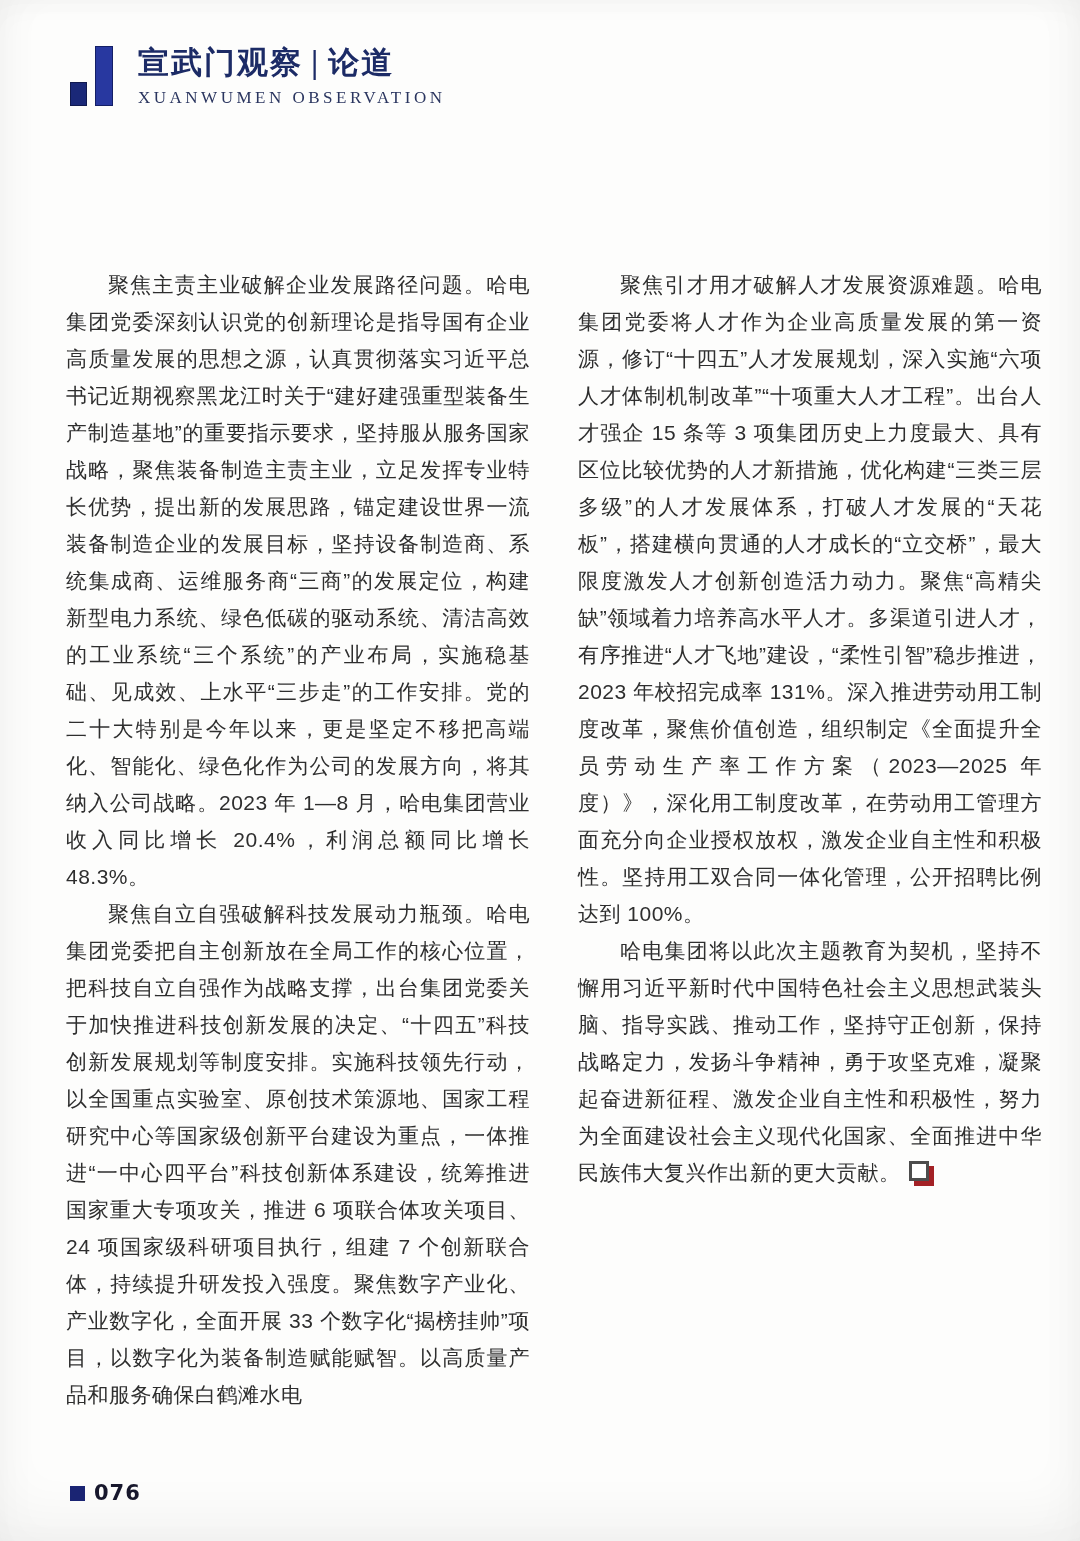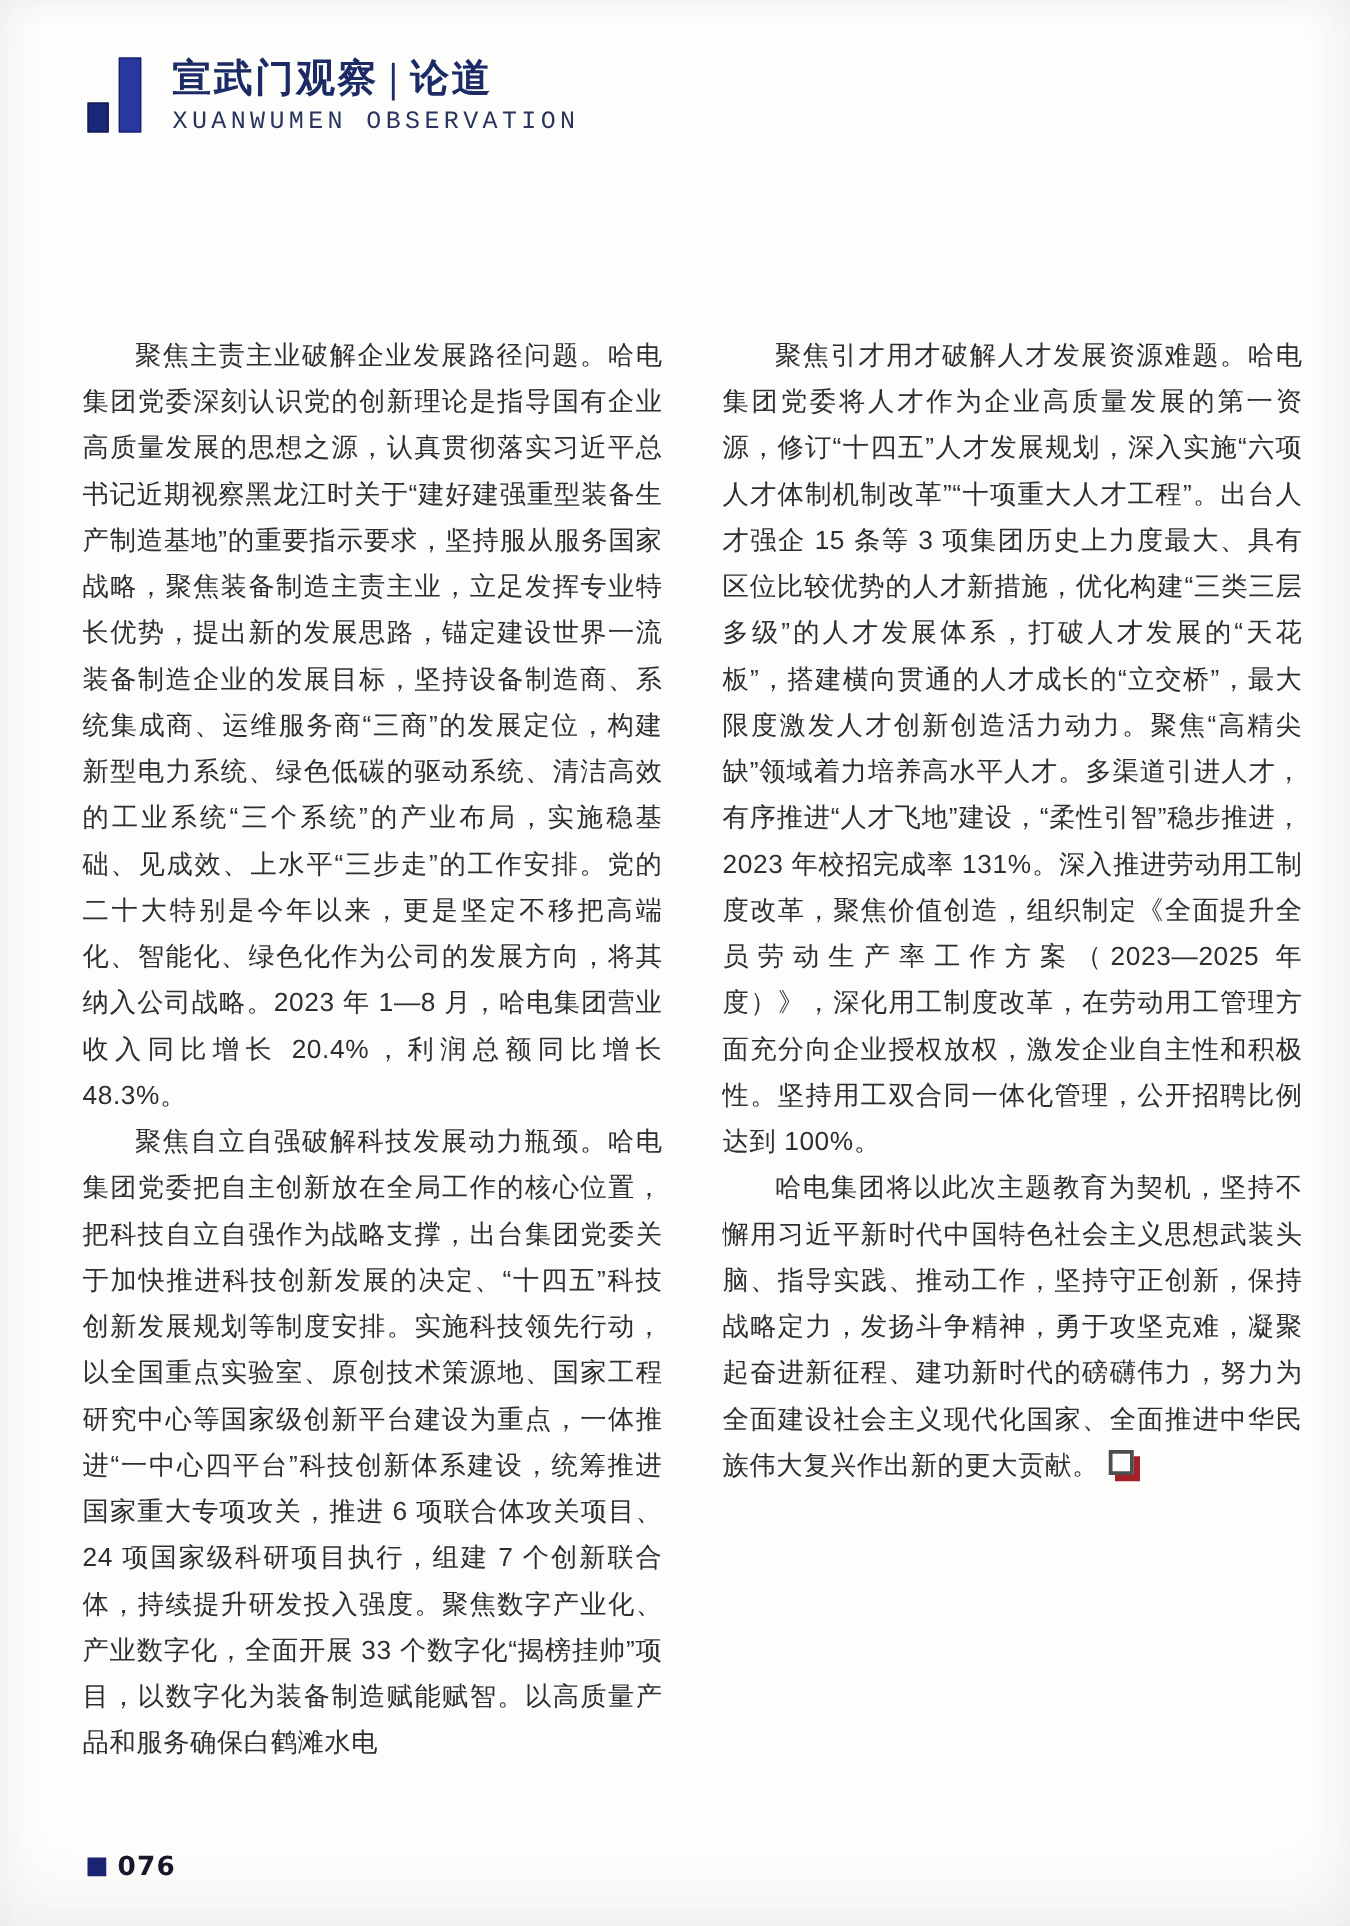--- a/index.html
+++ b/index.html
@@ -35,22 +35,22 @@
     font-size:31px;font-weight:bold;color:#1c2b66;
     letter-spacing:2px;line-height:34px;
     display:flex;align-items:center;
   }
   .title-divider{
     font-weight:400;color:#1c2b66;margin:0 8px;
     transform:scaleY(1.15);font-size:28px;
   }
   .title-en{
     margin-top:8px;
-    font-family:Liberation Mono, monospace;
-    font-size:20px;color:#2a355f;letter-spacing:3.5px;
+    font-family:Liberation Serif, serif;
+    font-size:17px;color:#2a355f;letter-spacing:3.5px;
     line-height:20px;
   }
 
   
   .article{
     position:absolute;top:266px;left:66px;
     display:flex;gap:48px;
   }
   .col{
     width:464px;
@@ -101,21 +101,21 @@
     </div>
   </div>
 
   <div class="article">
     <div class="col">
       <p class="para indent">聚焦主责主业破解企业发展路径问题。哈电集团党委深刻认识党的创新理论是指导国有企业高质量发展的思想之源，认真贯彻落实习近平总书记近期视察黑龙江时关于“建好建强重型装备生产制造基地”的重要指示要求，坚持服从服务国家战略，聚焦装备制造主责主业，立足发挥专业特长优势，提出新的发展思路，锚定建设世界一流装备制造企业的发展目标，坚持设备制造商、系统集成商、运维服务商“三商”的发展定位，构建新型电力系统、绿色低碳的驱动系统、清洁高效的工业系统“三个系统”的产业布局，实施稳基础、见成效、上水平“三步走”的工作安排。党的二十大特别是今年以来，更是坚定不移把高端化、智能化、绿色化作为公司的发展方向，将其纳入公司战略。2023 年 1—8 月，哈电集团营业收入同比增长 20.4%，利润总额同比增长 48.3%。</p>
       <p class="para indent">聚焦自立自强破解科技发展动力瓶颈。哈电集团党委把自主创新放在全局工作的核心位置，把科技自立自强作为战略支撑，出台集团党委关于加快推进科技创新发展的决定、“十四五”科技创新发展规划等制度安排。实施科技领先行动，以全国重点实验室、原创技术策源地、国家工程研究中心等国家级创新平台建设为重点，一体推进“一中心四平台”科技创新体系建设，统筹推进国家重大专项攻关，推进 6 项联合体攻关项目、24 项国家级科研项目执行，组建 7 个创新联合体，持续提升研发投入强度。聚焦数字产业化、产业数字化，全面开展 33 个数字化“揭榜挂帅”项目，以数字化为装备制造赋能赋智。以高质量产品和服务确保白鹤滩水电</p>
     </div>
     <div class="col">
       <p class="para indent">聚焦引才用才破解人才发展资源难题。哈电集团党委将人才作为企业高质量发展的第一资源，修订“十四五”人才发展规划，深入实施“六项人才体制机制改革”“十项重大人才工程”。出台人才强企 15 条等 3 项集团历史上力度最大、具有区位比较优势的人才新措施，优化构建“三类三层多级”的人才发展体系，打破人才发展的“天花板”，搭建横向贯通的人才成长的“立交桥”，最大限度激发人才创新创造活力动力。聚焦“高精尖缺”领域着力培养高水平人才。多渠道引进人才，有序推进“人才飞地”建设，“柔性引智”稳步推进，2023 年校招完成率 131%。深入推进劳动用工制度改革，聚焦价值创造，组织制定《全面提升全员劳动生产率工作方案（2023—2025 年度）》，深化用工制度改革，在劳动用工管理方面充分向企业授权放权，激发企业自主性和积极性。坚持用工双合同一体化管理，公开招聘比例达到 100%。</p>
-      <p class="para indent"><span>哈电集团将以此次主题教育为契机，坚持不懈用习近平新时代中国特色社会主义思想武装头脑、指导实践、推动工作，坚持守正创新，保持战略定力，发扬斗争精神，勇于攻坚克难，凝聚起奋进新征程、建功新时代的磅礴伟力，努力为全面建设社会主义现代化国家、全面推进中华民族伟大复兴作出新的更大贡献。</span><span class="end-mark"></span></p>
+      <p class="para indent"><span>哈电集团将以此次主题教育为契机，坚持不懈用习近平新时代中国特色社会主义思想武装头脑、指导实践、推动工作，坚持守正创新，保持战略定力，发扬斗争精神，勇于攻坚克难，凝聚起奋进新征程、激发企业自主性和积极性，努力为全面建设社会主义现代化国家、全面推进中华民族伟大复兴作出新的更大贡献。</span><span class="end-mark"></span></p>
     </div>
   </div>
 
   <div class="footer">
     <span class="sq"></span>
     <span class="num">076</span>
   </div>
 
 </div>
 

